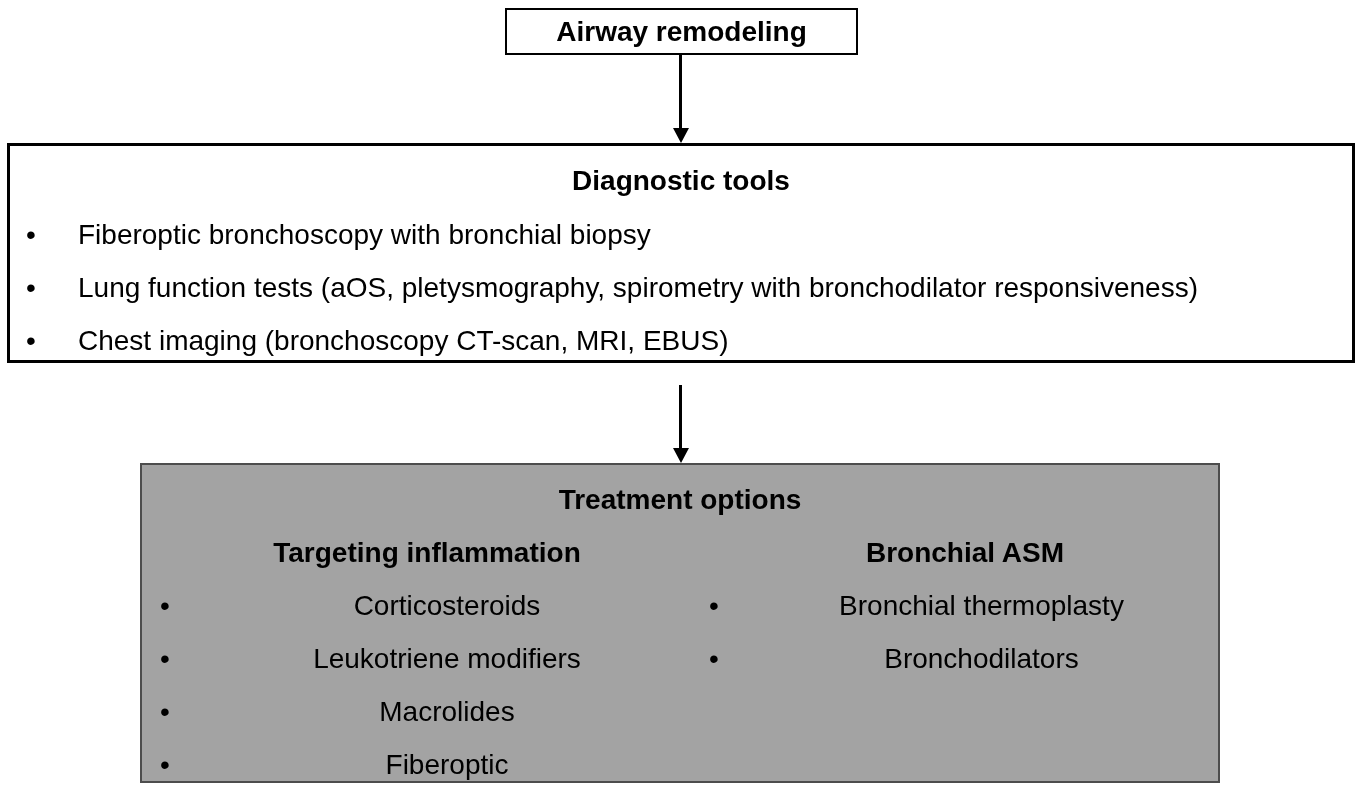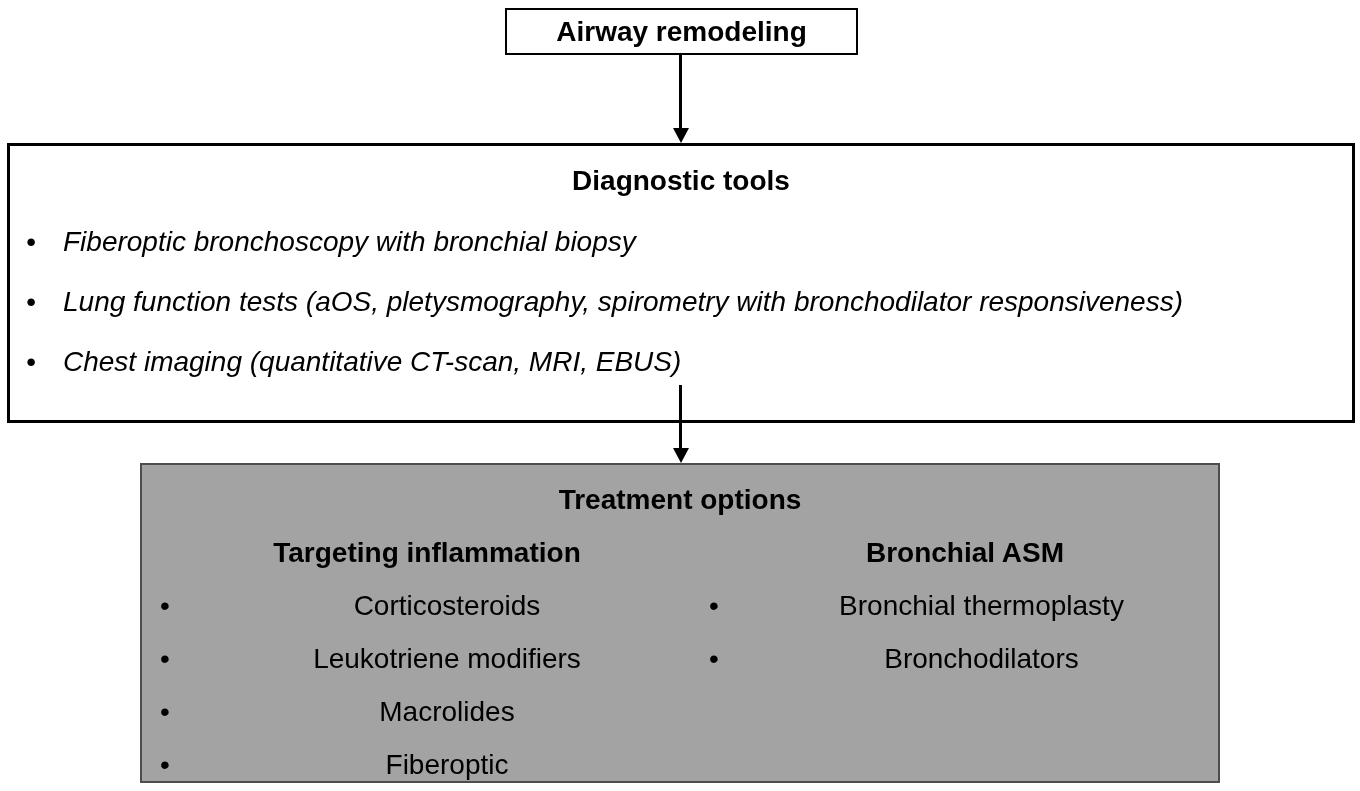--- a/index.html
+++ b/index.html
@@ -56,21 +56,21 @@
   #arrow-1 .shaft { height: 73px; }
   #arrow-2 { left: 672px; top: 385px; }
   #arrow-2 .shaft { height: 63px; }
 
   
   .diag-box {
     position: absolute;
     left: 7px;
     top: 143px;
     width: 1348px;
-    height: 280px;
+    height: 220px;
     border: 3px solid #000000;
     box-sizing: border-box;
     background: #ffffff;
   }
   .diag-box .box-title {
     margin-top: 19px;
     text-align: center;
     font-size: 28px;
     font-weight: bold;
     line-height: 32px;
@@ -84,23 +84,22 @@
     position: relative;
     font-size: 28px;
     line-height: 30px;
   }
   .bullet-list li::before {
     content: "\2022";
     position: absolute;
     font-size: 28px;
   }
   .diag-box .bullet-list li {
-    margin-top: 30px;
-    padding-left: 53px;
-    font-style: italic;
+    margin-top: 23px;
+    padding-left: 68px;
   }
   .diag-box .bullet-list li::before {
     left: 16px;
   }
 
   
   .treat-box {
     position: absolute;
     left: 140px;
     top: 463px;
@@ -157,21 +156,21 @@
 <div class="arrow" id="arrow-1">
   <div class="shaft"></div>
   <div class="head"></div>
 </div>
 
 <div class="diag-box">
   <div class="box-title">Diagnostic tools</div>
   <ul class="bullet-list">
     <li>Fiberoptic bronchoscopy with bronchial biopsy</li>
     <li>Lung function tests (aOS, pletysmography, spirometry with bronchodilator responsiveness)</li>
-    <li>Chest imaging (quantitative CT-scan, MRI, EBUS)</li>
+    <li>Chest imaging (bronchoscopy CT-scan, MRI, EBUS)</li>
   </ul>
 </div>
 
 <div class="arrow" id="arrow-2">
   <div class="shaft"></div>
   <div class="head"></div>
 </div>
 
 <div class="treat-box">
   <div class="box-title">Treatment options</div>

